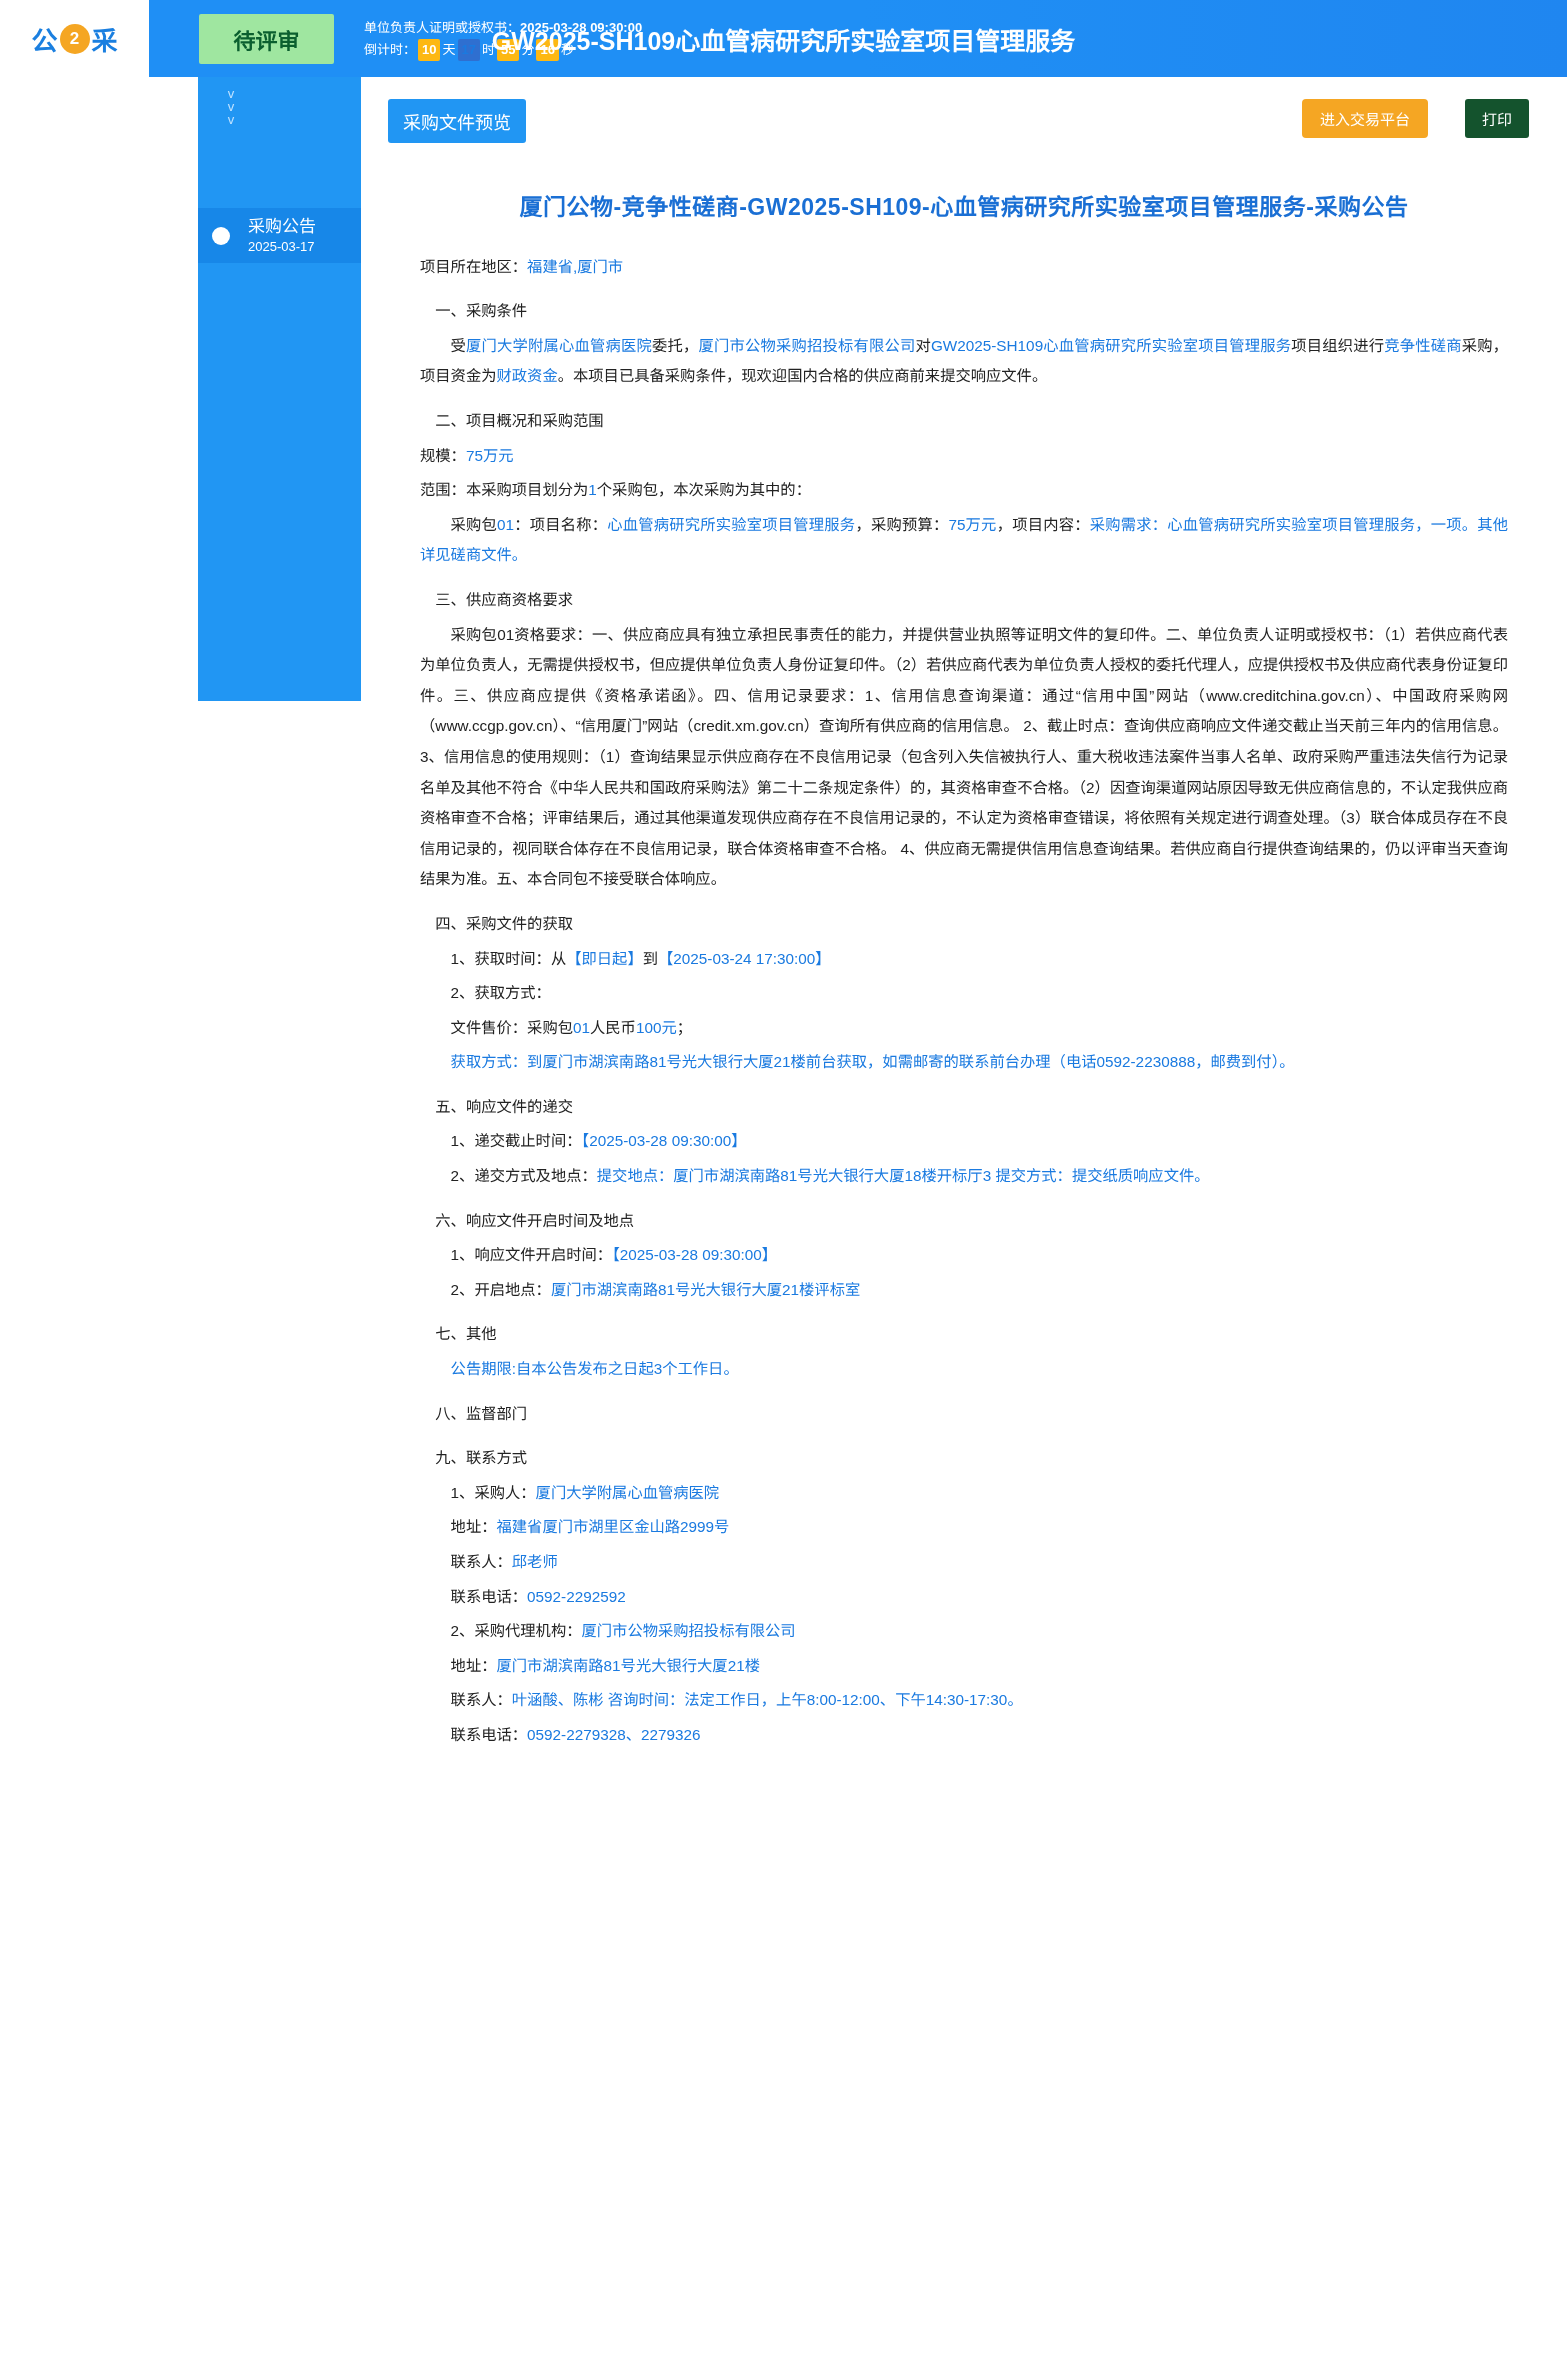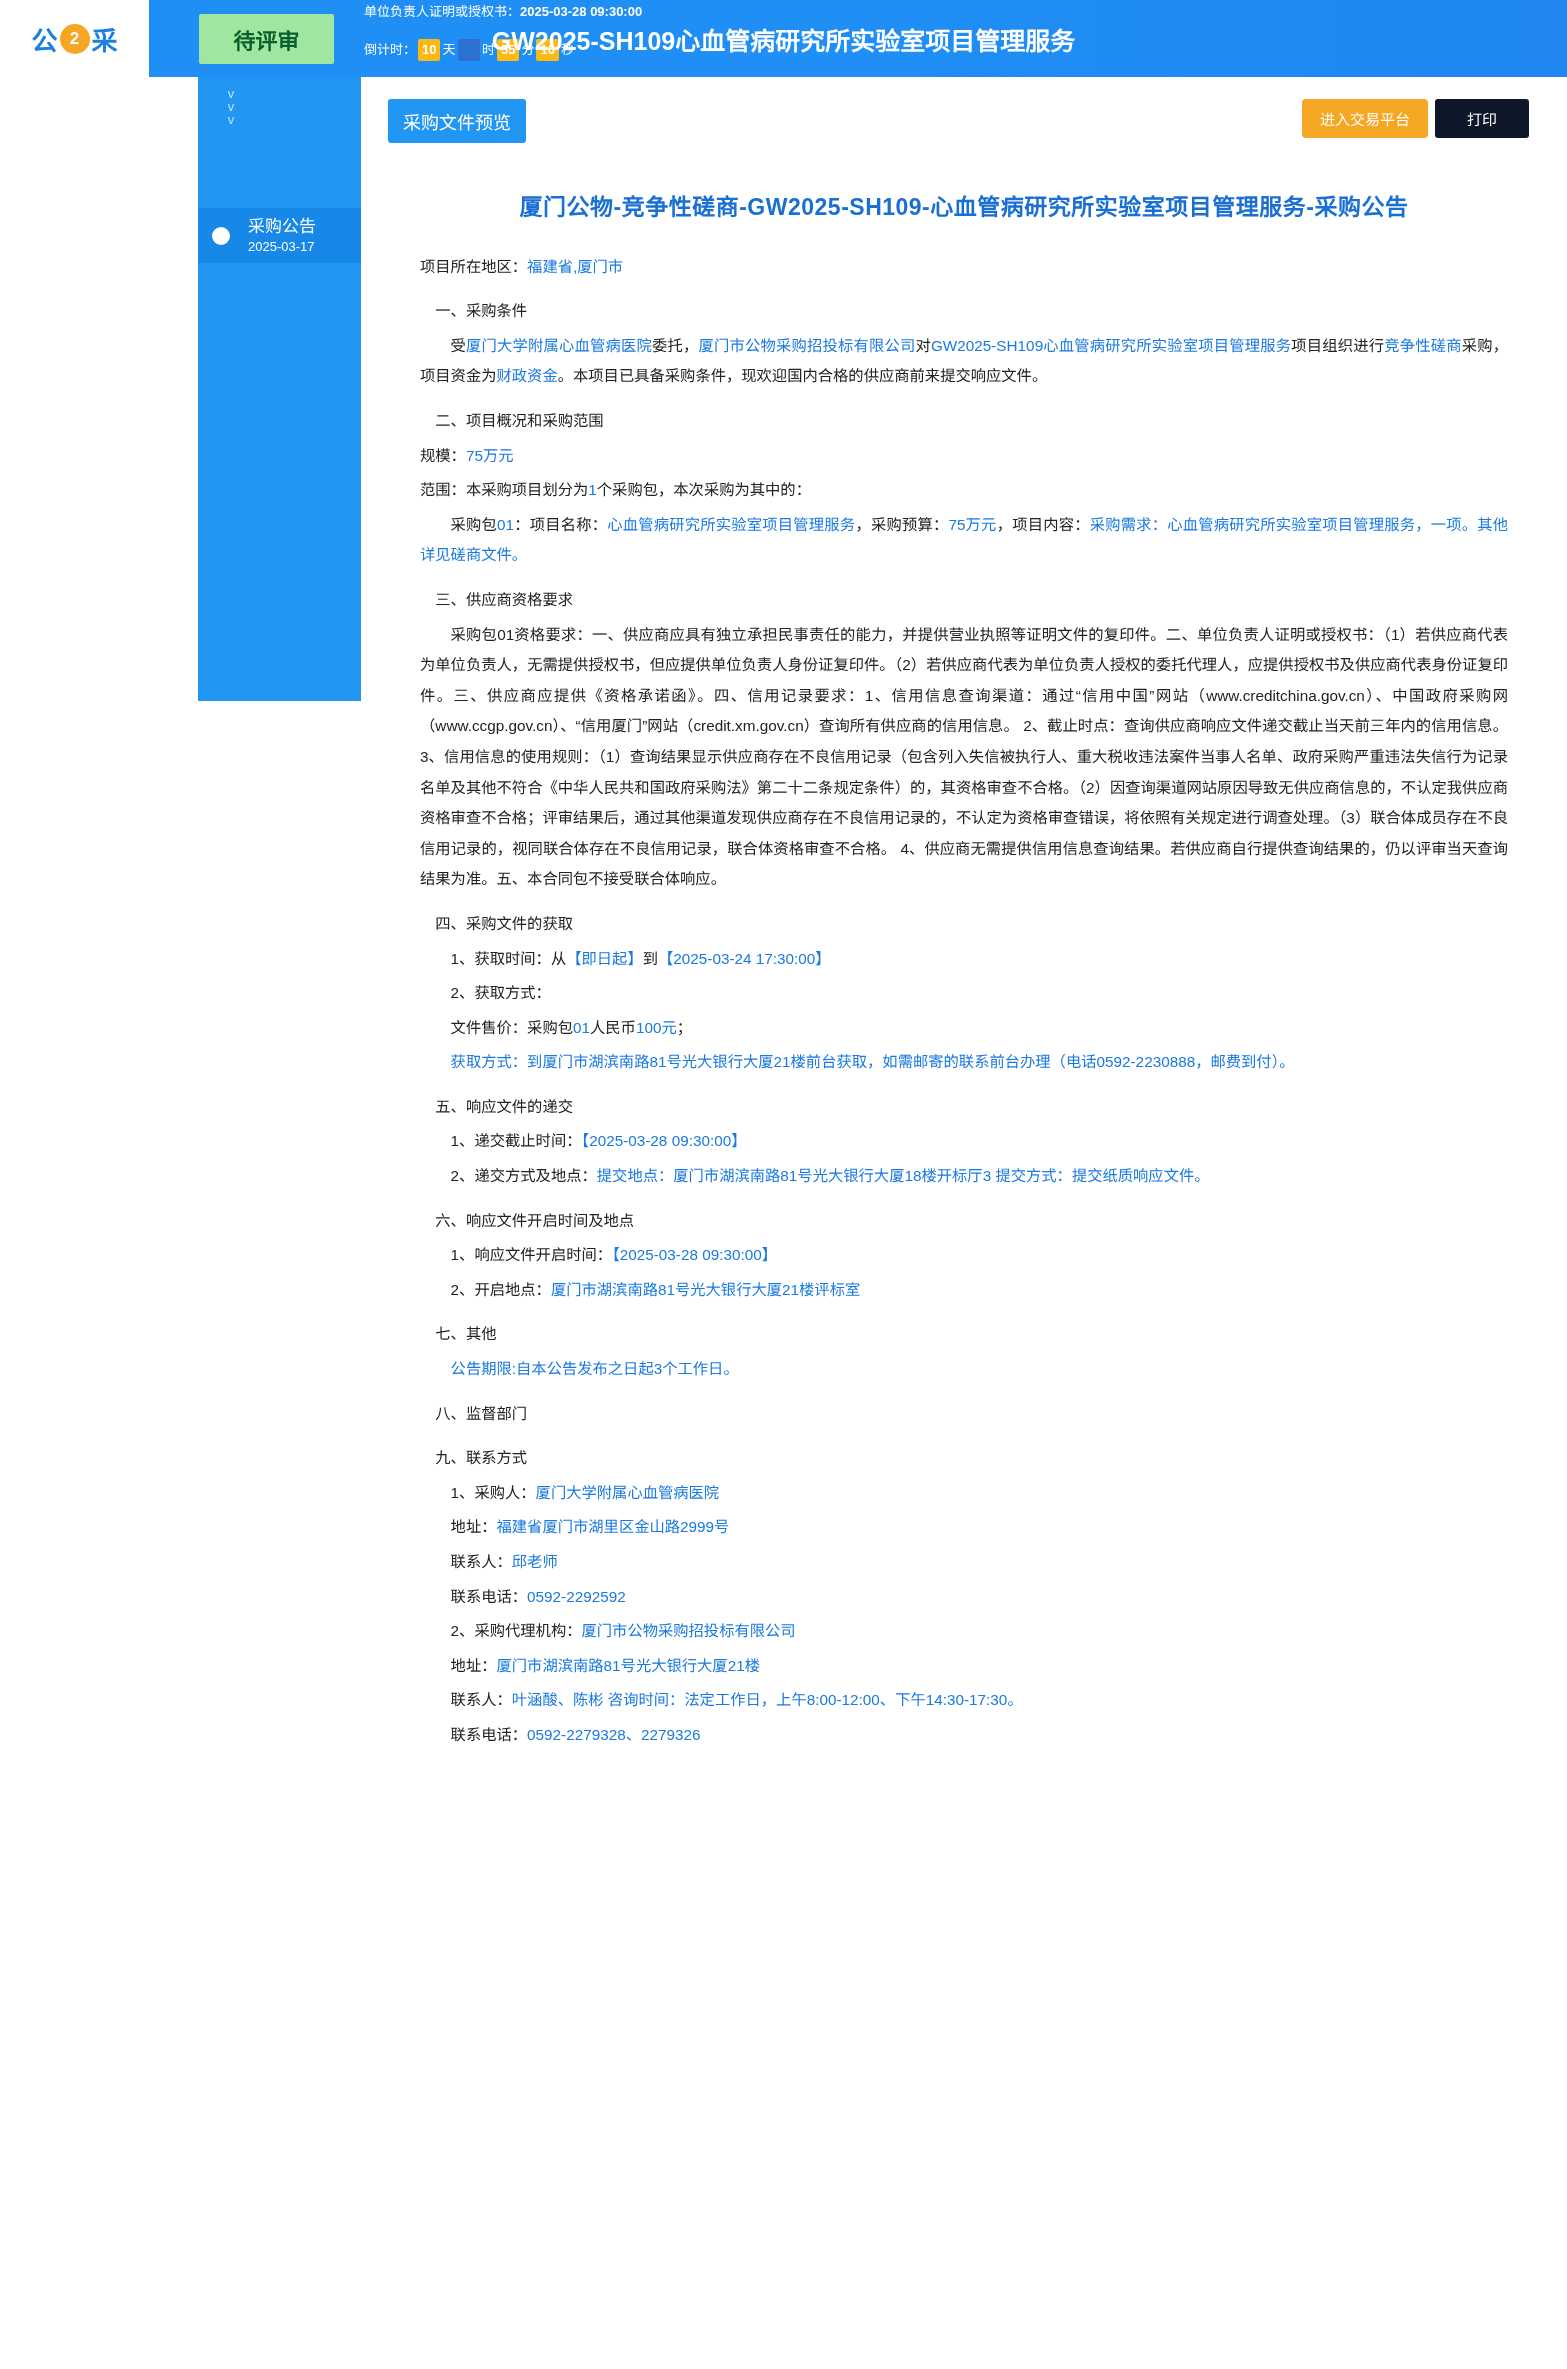--- a/index.html
+++ b/index.html
@@ -55,21 +55,21 @@
     font-size: 13px;
     line-height: 22px;
   }
   .countdown .row1 { white-space: nowrap; }
   .countdown .deadline { font-weight: bold; }
   .cd-num {
     display: inline-block;
     background: #fdb813;
     color: #ffffff;
     padding: 0 4px;
-    margin: 16px 2px;
+    margin: 0 2px;
     border-radius: 2px;
     font-weight: bold;
     min-width: 20px;
     text-align: left;
   }
   .cd-num.blue { background: #2f6fd0; }
   .topbar-title {
     position: absolute;
     left: 0; right: 0;
     top: 50%;
@@ -144,24 +144,24 @@
   .btn-enter {
     position: absolute; right: 139px; top: 22px;
     background: #f5a623; color: #fff;
     border: none; border-radius: 4px;
     font-size: 15px;
     padding: 9px 18px;
     font-family: inherit;
   }
   .btn-print {
     position: absolute; right: 38px; top: 22px;
-    background: #0f172a; color: #fff;
+    background: #14532d; color: #fff;
     border: none; border-radius: 3px;
     font-size: 15px;
-    padding: 9px 32px;
+    padding: 9px 17px;
     font-family: inherit;
   }
 
   .doc {
     padding: 28px 59px 59px 59px;
     color: #222222;
     font-size: 15.3px;
     line-height: 2.0;
   }
   .doc-title {

